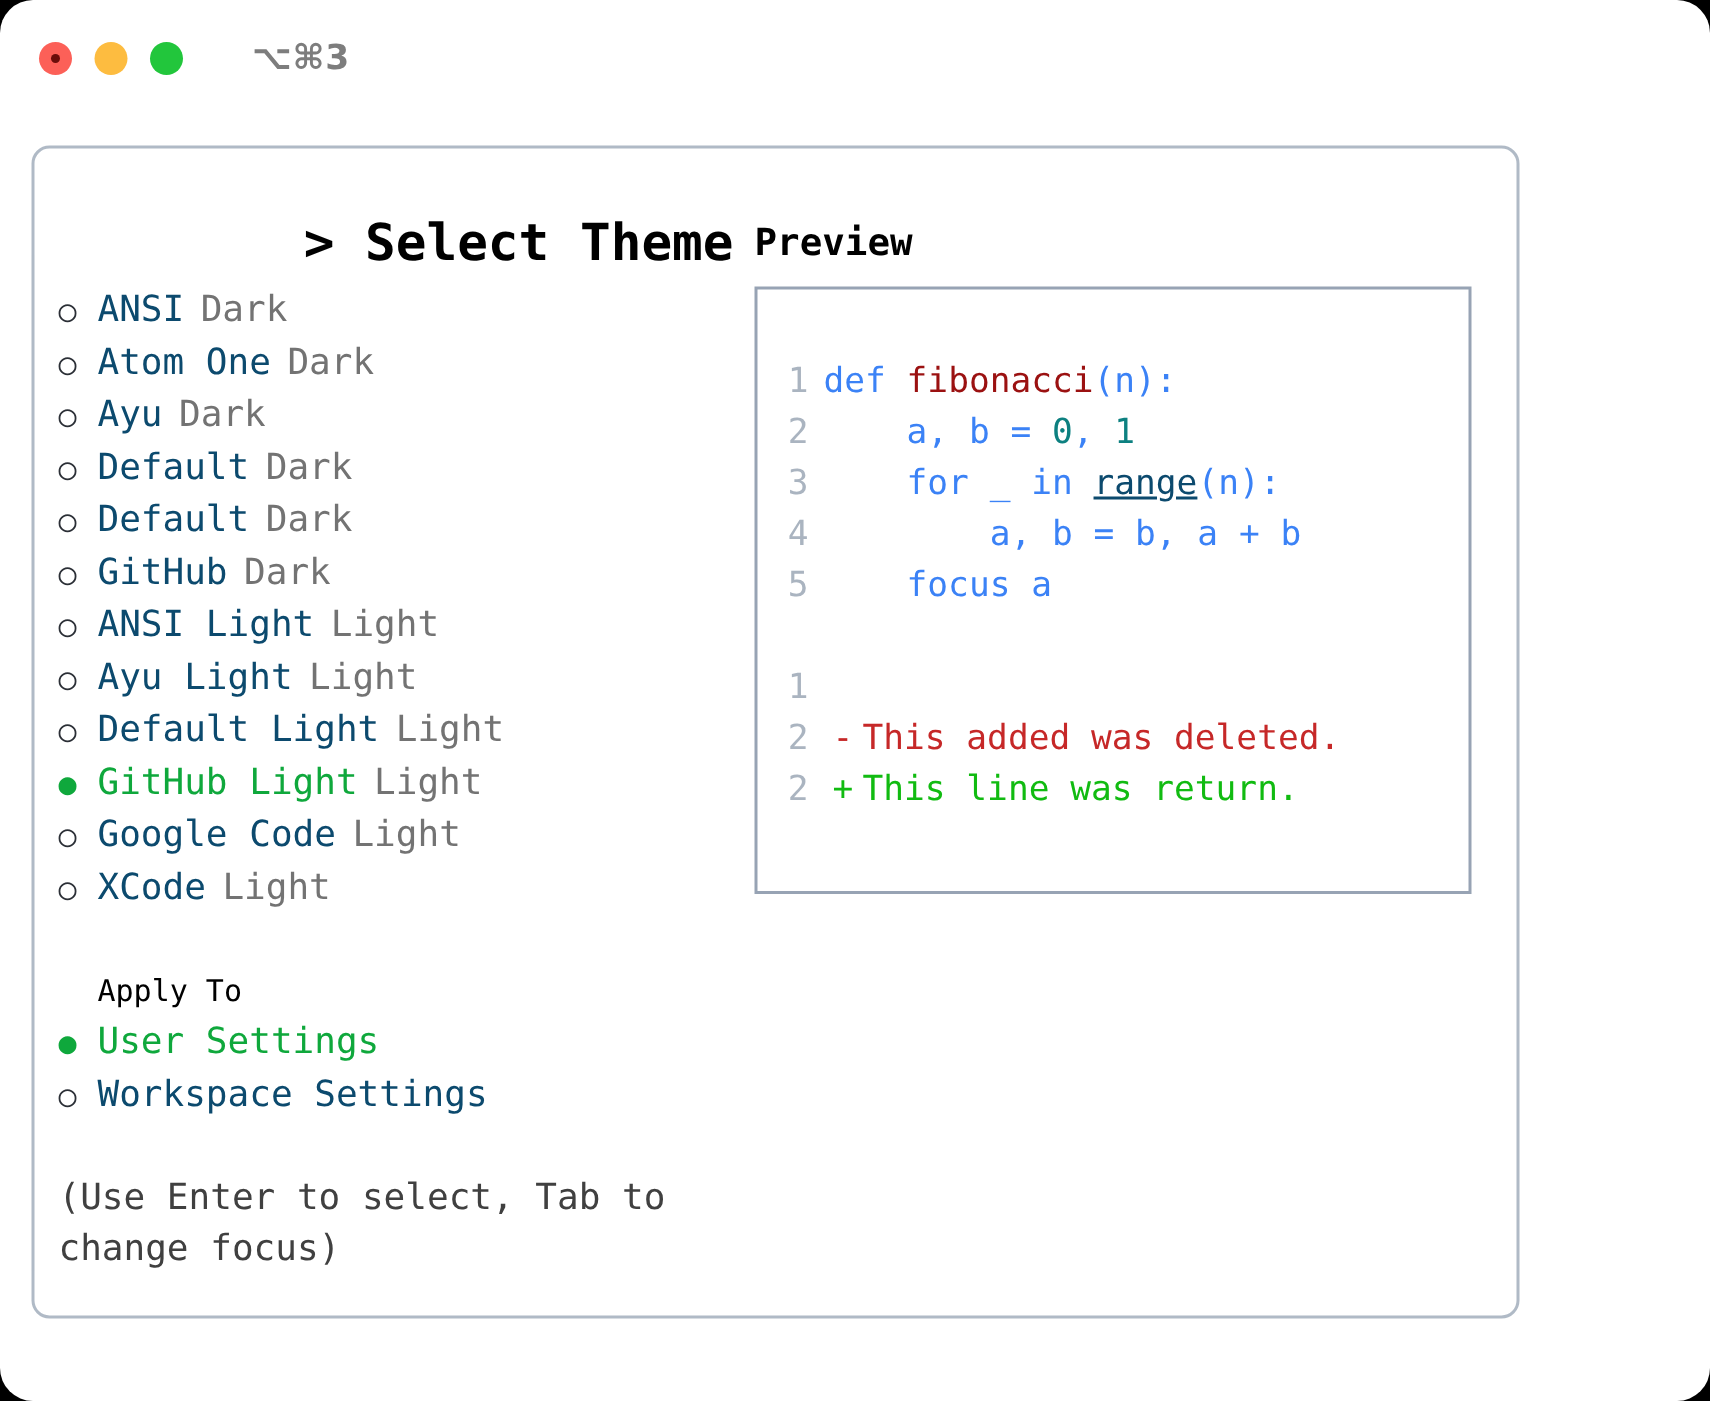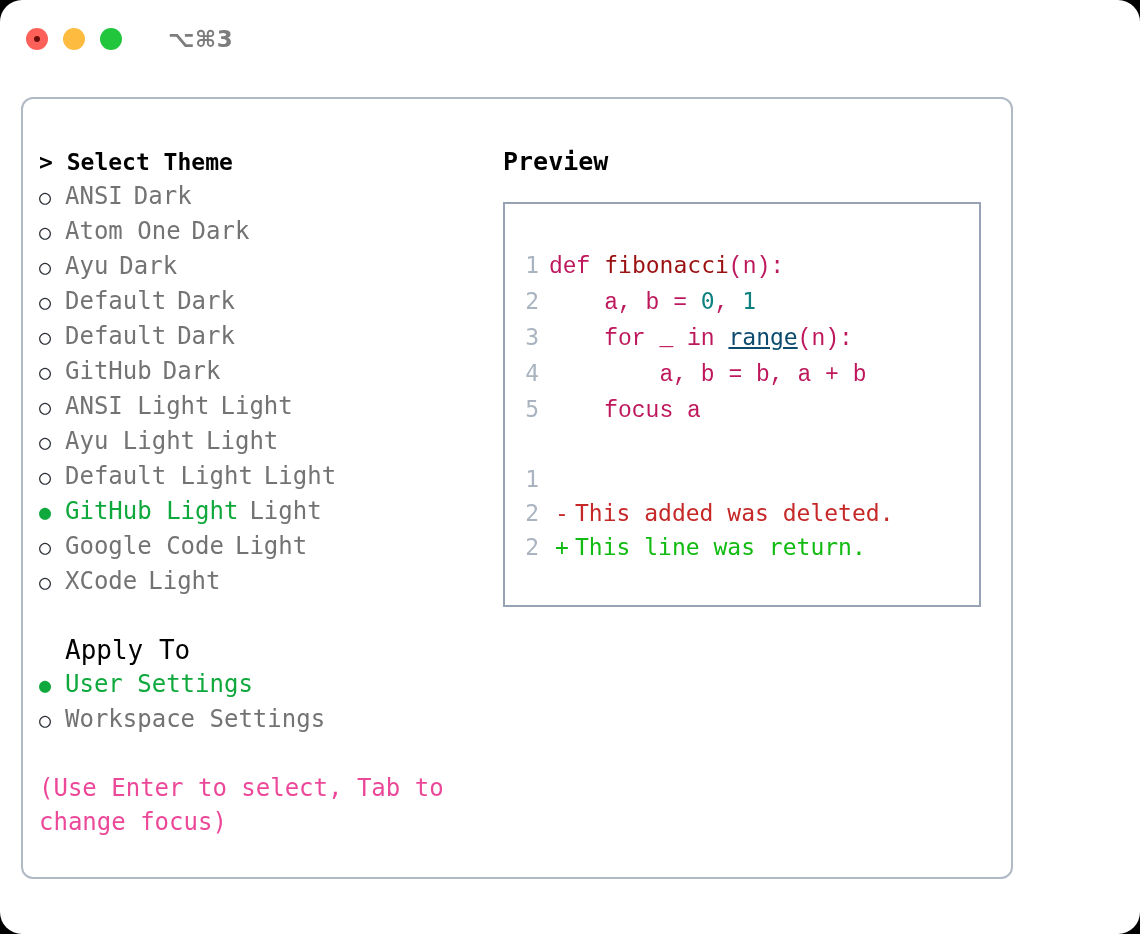--- a/index.html
+++ b/index.html
@@ -87,72 +87,73 @@
     box-sizing: border-box;
   }
   .col-right {
     flex: 1;
     padding-left: 14px;
     box-sizing: border-box;
   }
 
   
   .list-header {
-    font-size: 23px;
+    font-size: 34px;
     font-weight: bold;
     color: #000000;
     line-height: 34px;
     white-space: pre;
-    margin-bottom: 0px;
+    margin-bottom: 10px;
+    text-align: right;
   }
   .row {
     display: flex;
     align-items: baseline;
     line-height: 34px;
     font-size: 24px;
     white-space: pre;
   }
   .marker {
     width: 26px;
     flex: 0 0 26px;
     font-size: 20px;
     color: #2b2f36;
     line-height: 34px;
   }
   .row.selected .marker { color: #0fa83c; }
-  .row-label  { color: #737373; }
+  .row-label  { color: #0c4a6e; }
   .row.selected .row-label { color: #0fa83c; }
   .row-suffix { color: #737373; margin-left: 11px; }
 
   .section-gap { height: 34px; }
 
   .subhead {
-    font-size: 26px;
+    font-size: 20px;
     color: #000000;
     line-height: 34px;
     padding-left: 26px;
     white-space: pre;
   }
 
   .hint {
     margin-top: 34px;
     font-size: 24px;
     line-height: 34px;
-    color: #ec4899;
+    color: #404040;
     width: 410px;
     white-space: pre-wrap;
   }
 
   
   .preview-title {
     font-size: 25px;
     font-weight: bold;
     color: #000000;
     line-height: 34px;
-    margin-bottom: 23px;
+    margin-bottom: 12px;
     white-space: pre;
   }
   .preview-box {
     width: 478px;
     height: 405px;
     border: 2px solid #97a3b4;
     box-sizing: border-box;
     background: #ffffff;
     padding: 44px 0 0 0;
   }
@@ -163,21 +164,21 @@
     white-space: pre;
   }
   .lineno {
     width: 44px;
     flex: 0 0 44px;
     text-align: right;
     color: #aab4c0;
     padding-right: 10px;
     box-sizing: border-box;
   }
-  .codetext { color: #be185d; font-family: Liberation Mono, monospace; }
+  .codetext { color: #3b82f6; }
   .blank-line { height: 34px; }
 
   .tok-fn   { color: #9b1111; }
   .tok-num  { color: #0d8080; }
   .tok-call { color: #0c4a6e; text-decoration: underline; }
 
   .diff-sign {
     width: 26px;
     flex: 0 0 26px;
     text-align: center;

